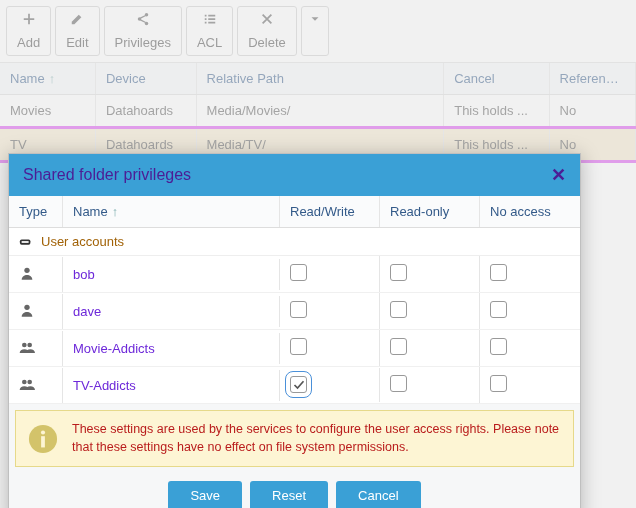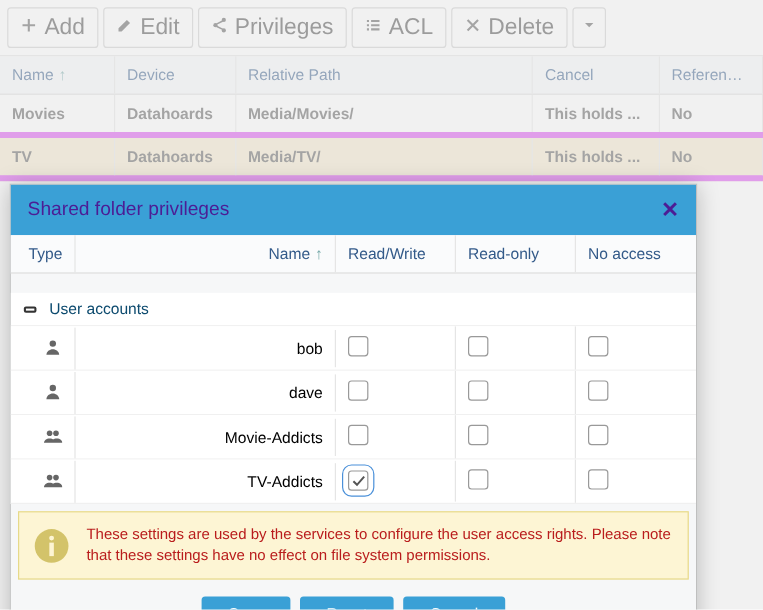--- a/index.html
+++ b/index.html
@@ -1,62 +1,62 @@
 <!DOCTYPE html>
 <html><head>
 <meta charset="utf-8">
 <style>
 * { box-sizing: border-box; margin: 0; padding: 0; }
 body { font-family: "Segoe UI", Arial, sans-serif; font-size: 13px; color: #333; background: #fff; width: 636px; height: 508px; overflow: hidden; position: relative; }
 
 
 .toolbar { display: flex; gap: 4px; padding: 6px; }
-.tbtn { display: inline-flex; align-items: center; gap: 6px; background: #fff; border: 1px solid #ccc; border-radius: 3px; padding: 5px 10px; font-size: 19px; color: #444; cursor: pointer; }
+.tbtn { display: inline-flex; gap: 6px; background: #fff; border: 1px solid #ccc; border-radius: 3px; padding: 5px 10px; font-size: 13px; color: #444; cursor: pointer; flex-direction: column; }
 .tbtn svg { width: 14px; height: 14px; fill: #555; }
 .tbtn.caret { padding: 5px 6px; }
 
 
 .grid { border-top: 1px solid #ddd; }
 .grid-header, .grid-row { display: flex; }
 .grid-header { background: #f7f9fb; border-bottom: 1px solid #d9d9d9; }
 .gh, .gc { padding: 8px 10px; border-right: 1px solid #e5e5e5; overflow: hidden; white-space: nowrap; text-overflow: ellipsis; }
 .gh { color: #335a89; }
 .gc { color: #555; }
-.grid-row { border-bottom: 5px solid #d946ef; font-weight: bold; }
+.grid-row { border-bottom: 3px solid #d946ef; }
 .grid-row.selected { background: #f4e7c9; }
 .c-name { width: 100px; }
 .c-device { width: 105px; }
 .c-path { width: 260px; }
 .c-comment { width: 110px; }
 .c-ref { width: 90px; }
 .sort-ind { color: #7aa; margin-left: 4px; }
 
 
 .scrim { position: absolute; inset: 0; background: rgba(230,230,230,0.55); }
 
 
 .dialog { position: absolute; left: 8px; top: 153px; width: 573px; background: #fff; box-shadow: 0 2px 18px rgba(0,0,0,0.25); border: 1px solid #bfbfbf; background: #f6f7f8; }
 .dlg-head { background: #3aa0d6; color: #4c1d95; padding: 10px 14px; display: flex; justify-content: space-between; align-items: center; font-size: 16px; }
 .dlg-close { cursor: pointer; font-size: 18px; font-weight: bold; }
 
 .priv-head, .priv-row { display: flex; align-items: center; }
 .priv-head { background: #fafbfc; border-bottom: 1px solid #ddd; }
-.ph, .pc { padding: 8px 10px; text-align: right; }
+.ph, .pc { padding: 8px 10px; }
 .p-type { width: 54px; border-right: 1px solid #e5e5e5; }
 .p-name { flex: 1; border-right: 1px solid #e5e5e5; }
 .p-rw, .p-ro, .p-na { width: 100px; text-align: left; border-right: 1px solid #e5e5e5; }
 .p-na { border-right: none; }
 .ph { color: #335a89; }
 
-.group-row { background: #fff; border-bottom: 1px solid #eee; padding: 6px 10px; display: flex; align-items: center; gap: 8px; color: #0c4a6e; margin-top: 16px; }
+.group-row { background: #fff; border-bottom: 1px solid #eee; padding: 6px 10px; display: flex; align-items: center; gap: 8px; color: #a16207; }
 .group-toggle { width: 14px; height: 14px; display: inline-flex; }
 
 .rows { background: #fff; }
 .priv-row { border-bottom: 1px solid #f0f0f0; background:#fff; }
-.priv-row .pc { color: #000000; }
+.priv-row .pc { color: #6d28d9; }
 .user-icon svg { width: 16px; height: 16px; fill: #666; }
 
 .chk { width: 17px; height: 17px; border: 1px solid #999; border-radius: 3px; display: inline-flex; align-items: center; justify-content: center; background: #fff; }
 .chk.active-cell { outline: 1px solid #4a90d9; outline-offset: 4px; }
 .chk svg { width: 12px; height: 12px; fill: #5a5a5a; display:none; }
 .chk.checked svg { display:block; }
 
 .infobar { display: flex; gap: 14px; align-items: center; background: #fdf5d4; border: 1px solid #e6d98a; margin: 6px; padding: 10px 12px; color: #b91c1c; }
 .info-icon { width: 30px; height: 30px; }
 .info-icon svg { width: 30px; height: 30px; fill: #d3c36a; }

